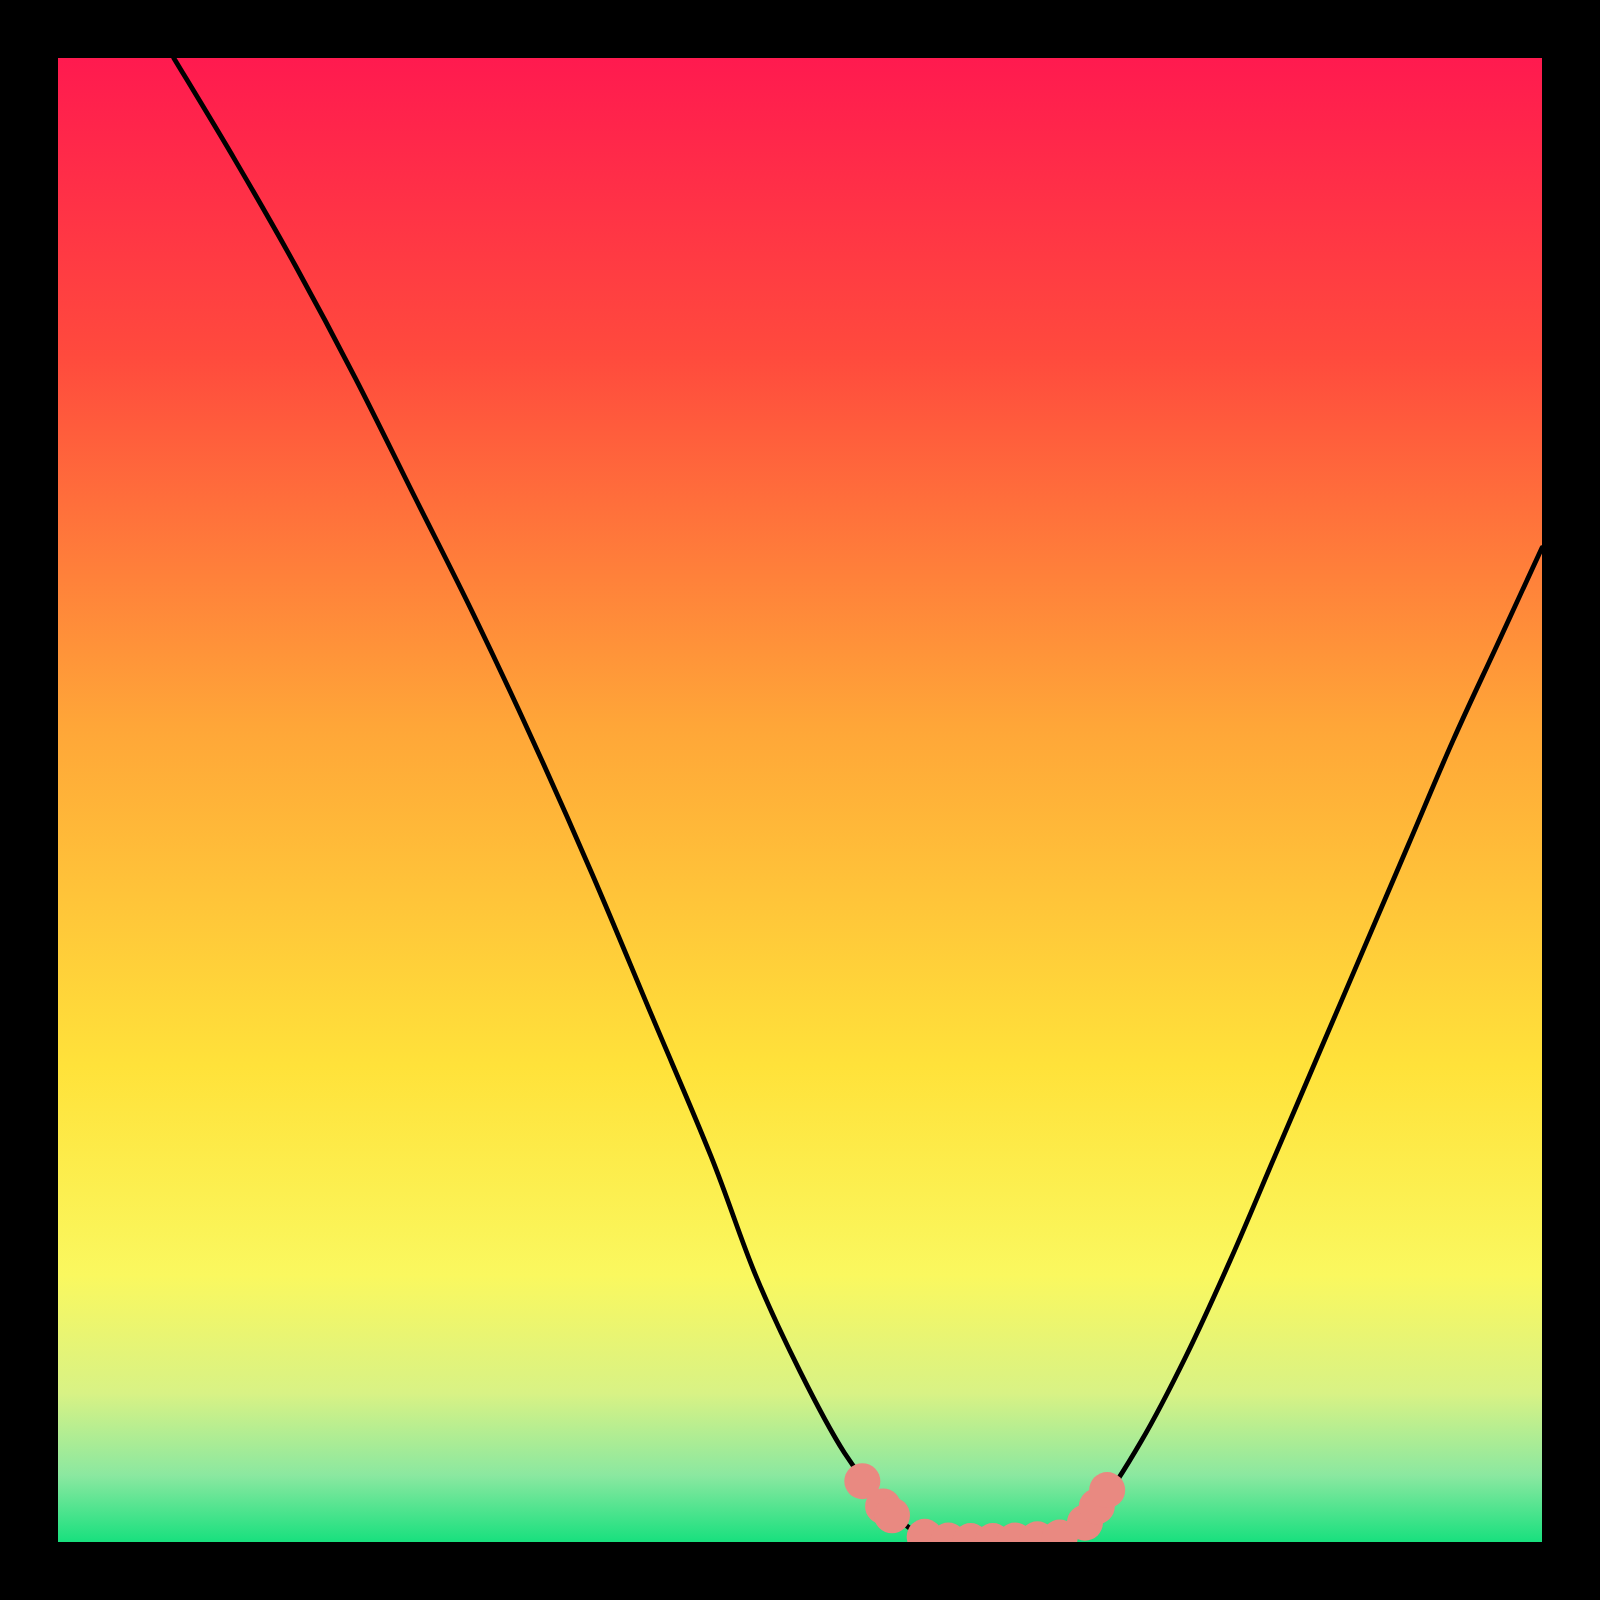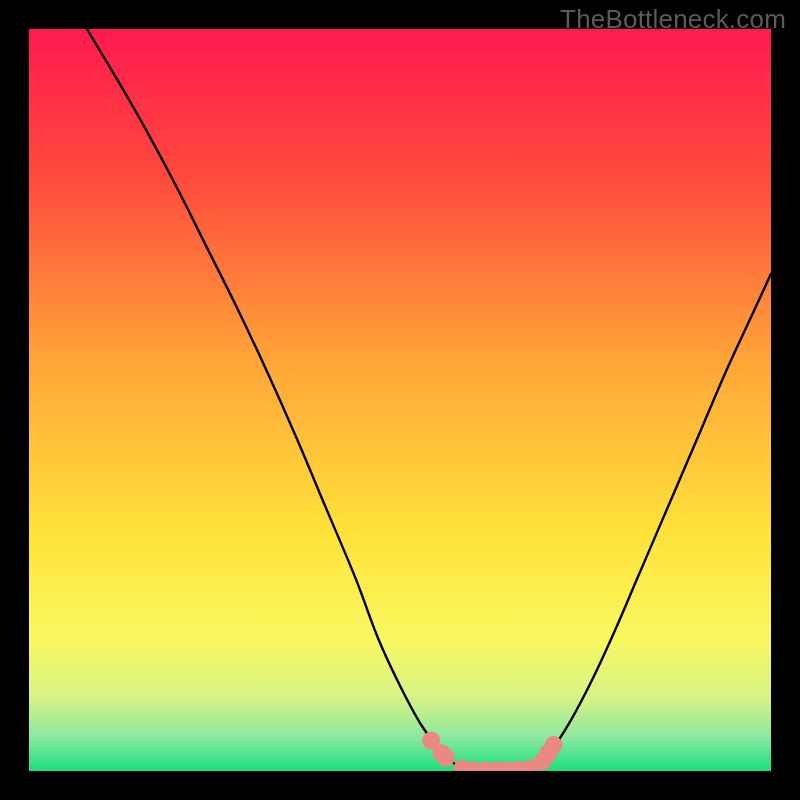--- a/index.html
+++ b/index.html
@@ -28,21 +28,20 @@
     z-index: 5;
   }
   svg {
     display: block;
   }
 </style>
 </head>
 <body>
 
 <div class="frame">
-  <div class="watermark">TheBottleneck.com</div>
   <svg id="chart-svg" width="800" height="800" viewBox="0 0 800 800">
     <defs>
       <linearGradient id="bg-grad" x1="0" y1="0" x2="0" y2="1">
           <stop offset="0.00%" stop-color="#ff1a4f"></stop>
           <stop offset="20.00%" stop-color="#ff4a3d"></stop>
           <stop offset="45.00%" stop-color="#ffa638"></stop>
           <stop offset="68.00%" stop-color="#ffe23a"></stop>
           <stop offset="82.00%" stop-color="#faf85f"></stop>
           <stop offset="90.00%" stop-color="#d8f285"></stop>
           <stop offset="95.50%" stop-color="#8be8a0"></stop>

